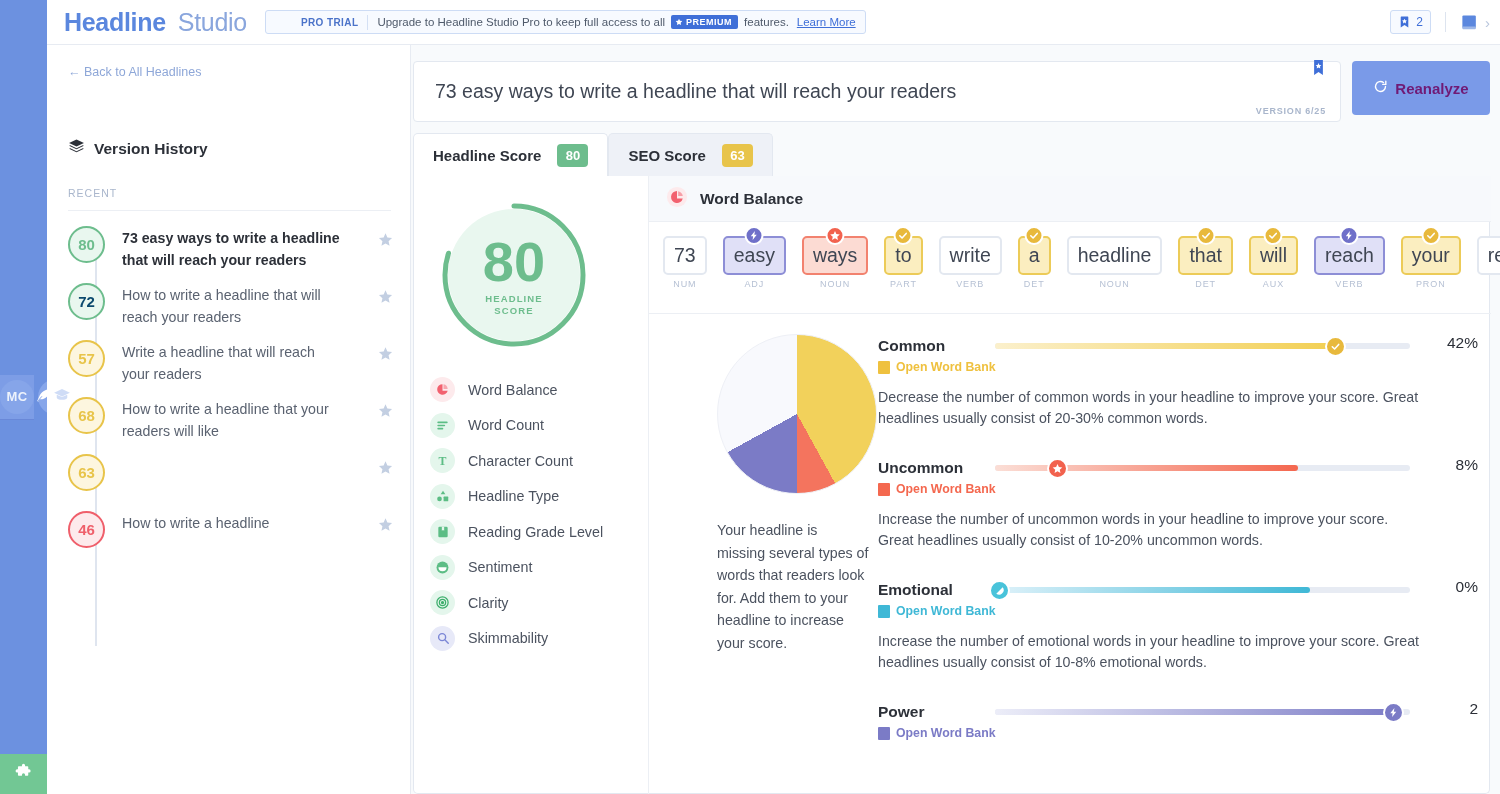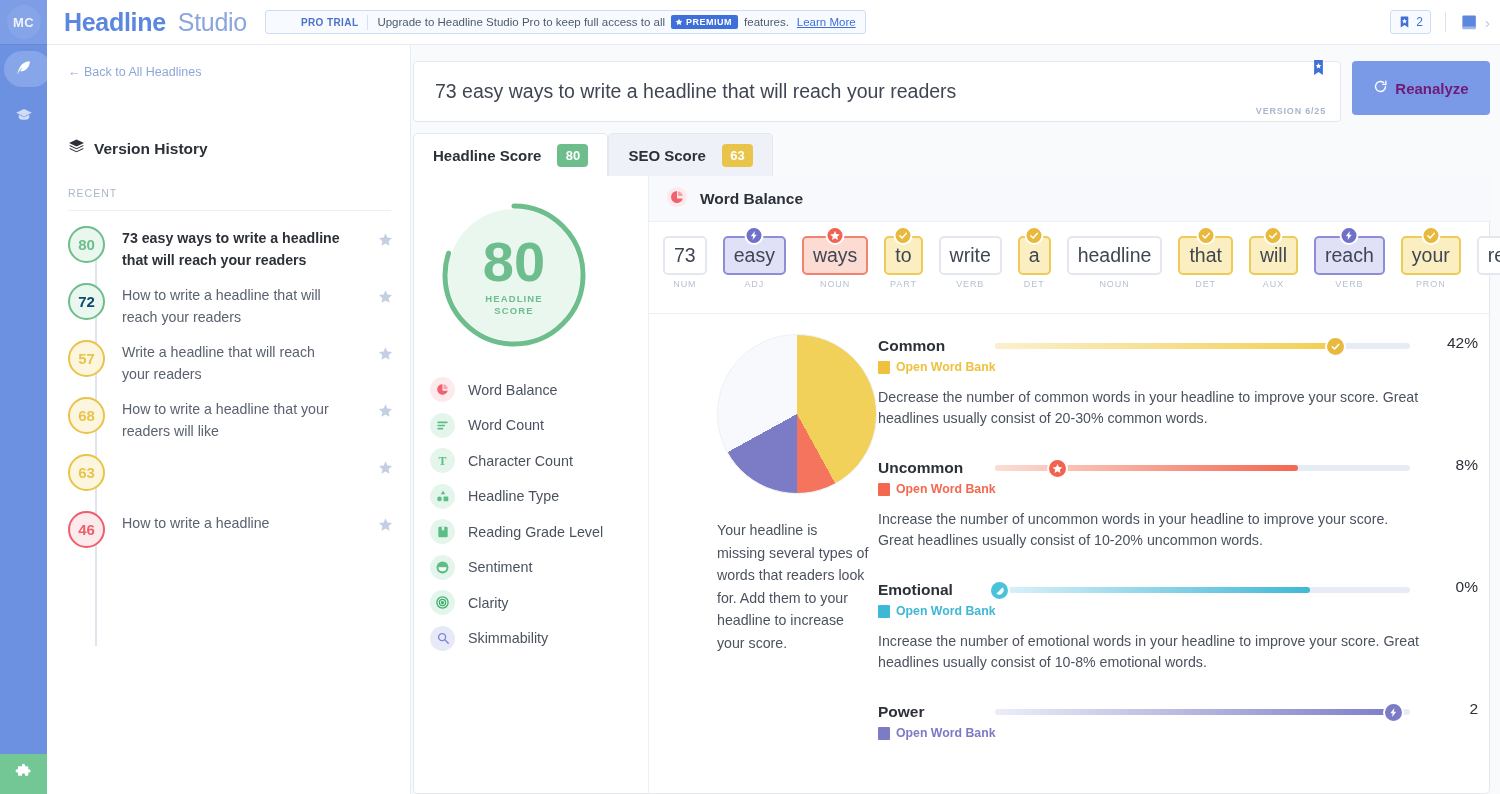--- a/index.html
+++ b/index.html
@@ -8,21 +8,21 @@
     font-family: "Liberation Sans", sans-serif;
     background: #ffffff;
     overflow: hidden;
   }
   #app { position: relative; width: 1500px; height: 794px; }
 
   
   .rail {
     position: absolute; left: 0; top: 0; width: 47px; height: 794px;
     background: #6c91e0;
-    display: flex; flex-direction: column; align-items: center;
+    display: flex; align-items: center;
   }
   .rail-avatar {
     width: 47px; height: 45px; background: #7d9de6;
     display: flex; align-items: center; justify-content: center;
     border-bottom: 1px solid #6988d8;
   }
   .rail-avatar .circle {
     width: 34px; height: 34px; border-radius: 50%;
     background: #86a5e9; color: #eef3fc;
     font-size: 13px; font-weight: bold;

